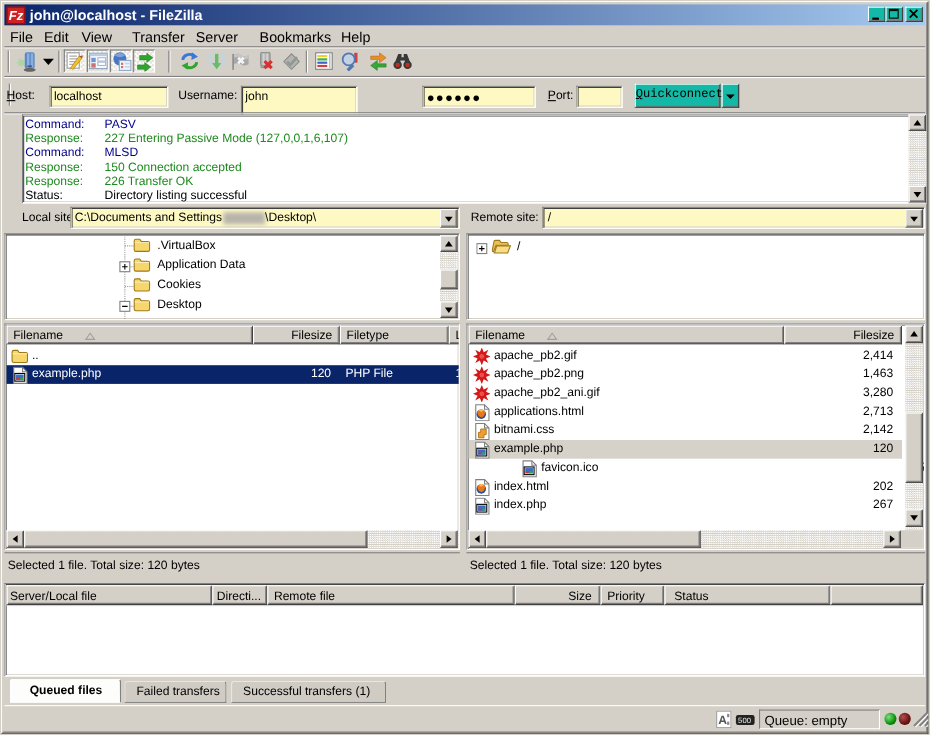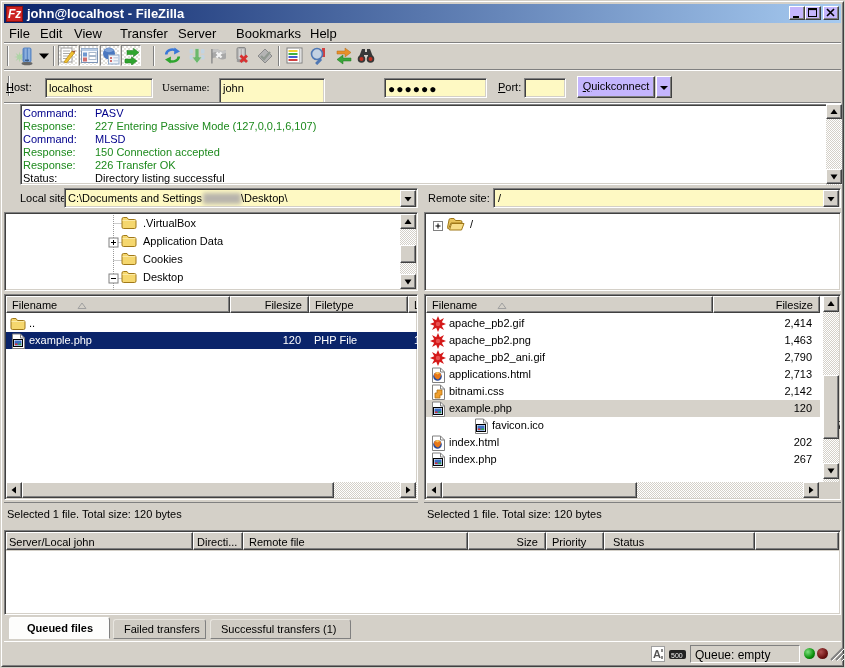--- a/index.html
+++ b/index.html
@@ -1,20 +1,20 @@
 <!DOCTYPE html>
 <html><head>
 <meta charset="utf-8">
 <style>
 * { margin:0; padding:0; box-sizing:border-box; }
 html,body { width:845px; height:668px; overflow:hidden; }
 body { font-family:"Liberation Sans",sans-serif; font-size:11px; background:#d4d0c8; position:relative; }
 .abs { position:absolute; }
 .sunken { background:#fff; border:1px solid; border-color:#808080 #fff #fff #808080; box-shadow: inset 1px 1px 0 #404040, inset -1px -1px 0 #d4d0c8; }
-.raised { background:#c4b5fd; border:1px solid; border-color:#fff #404040 #404040 #fff; box-shadow: inset -1px -1px 0 #808080; }
+.raised { background:#14b8a6; border:1px solid; border-color:#fff #404040 #404040 #fff; box-shadow: inset -1px -1px 0 #808080; font-family: Liberation Mono, monospace; }
 .field { background:#fef9c3; border:1px solid; border-color:#808080 #fff #fff #808080; box-shadow: inset 1px 1px 0 #404040, inset -1px -1px 0 #d4d0c8; }
 .vsep { width:2px; border-left:1px solid #808080; border-right:1px solid #fff; }
 .scroll-track { background-image:conic-gradient(#fff 0 25%, #d4d0c8 0 50%, #fff 0 75%, #d4d0c8 0); background-size:2px 2px; }
 .arrow-btn { background:#d4d0c8; border:1px solid; border-color:#fff #404040 #404040 #fff; box-shadow: inset -1px -1px 0 #808080; display:flex; align-items:center; justify-content:center; }
 .thumb { background:#d4d0c8; border:1px solid; border-color:#fff #404040 #404040 #fff; box-shadow: inset -1px -1px 0 #808080; }
 .tgl { position:absolute; top:1px; width:20px; height:21px; border:1px solid; border-color:#808080 #fff #fff #808080;
   background-image:conic-gradient(#fff 0 25%, #e4e2dc 0 50%, #fff 0 75%, #e4e2dc 0); background-size:4px 4px; }
 .tgl svg { position:absolute; left:1px; top:1px; }
 .hdrbtn { position:absolute; top:0; height:17px; background:#d4d0c8; border:1px solid; border-color:#fff #404040 #404040 #fff; box-shadow: inset -1px -1px 0 #808080; }
 #locallist .hdrbtn, #remotelist .hdrbtn { top:1px; }
@@ -224,21 +224,21 @@
     </svg>
 </div>
 <div class="abs" style="left:4px;top:69px;width:837px;height:0;border-top:1px solid #808080;box-shadow:0 1px 0 #fff;"></div>
 
 <div class="abs" style="left:4px;top:71px;width:837px;height:31px;">
   <div class="abs" style="left:4px;top:5px;width:0;height:20px;border-left:1px solid #808080;border-right:1px solid #fff;"></div>
   <span class="abs" style="left:2px;top:10px;"><u>H</u>ost:</span>
   <div class="abs field" style="left:41px;top:7px;width:108px;height:20px;">
       <span style="position:absolute;left:3px;top:3px;">localhost</span>
     </div>
-  <span class="abs" style="left:158px;top:10px;font-family:Liberation Serif, serif;">Username:</span>
+  <span class="abs" style="left:158px;top:10px;">Username:</span>
   <div class="abs field" style="left:215px;top:7px;width:106px;height:36px;">
       <span style="position:absolute;left:3px;top:3px;">john</span>
     </div>
   <span class="abs" style="left:327px;top:10px;margin-top:28px;">Pass<u>w</u>ord:</span>
   <div class="abs field" style="left:380px;top:7px;width:103px;height:20px;">
       <span style="position:absolute;left:3px;top:3px;letter-spacing:1px;font-size:12px;">●●●●●●</span>
     </div>
   <span class="abs" style="left:494px;top:10px;"><u>P</u>ort:</span>
   <div class="abs field" style="left:520px;top:7px;width:42px;height:20px;"></div>
   <div class="abs raised" style="left:573px;top:5px;width:78px;height:22px;text-align:center;"><span style="position:relative;top:3px;"><u>Q</u>uickconnect</span></div>
@@ -427,21 +427,21 @@
         <use href="#apacheico"></use>
       </svg>
       <span class="fname">apache_pb2.png</span>
       <span class="fsz">1,463</span>
     </div>
   <div class="row" style="top:54px;width:394px;">
       <svg class="ficon" width="16" height="16">
         <use href="#apacheico"></use>
       </svg>
       <span class="fname">apache_pb2_ani.gif</span>
-      <span class="fsz">2,790</span>
+      <span class="fsz">3,280</span>
     </div>
   <div class="row" style="top:71px;width:394px;">
       <svg class="ficon" width="16" height="16">
         <use href="#htmlico"></use>
       </svg>
       <span class="fname">applications.html</span>
       <span class="fsz">2,713</span>
     </div>
   <div class="row" style="top:88px;width:394px;">
       <svg class="ficon" width="16" height="16">
@@ -512,21 +512,21 @@
   </div>
 <div class="abs" style="left:424px;top:502px;width:417px;height:22px;border-top:1px solid #808080;">
     <span style="position:absolute;left:3px;top:5px;">Selected 1 file. Total size: 120 bytes</span>
   </div>
 
 <div class="abs sunken" style="left:4px;top:530px;width:837px;height:85px;overflow:hidden;">
   <div style="position:absolute;left:1px;top:1px;width:835px;height:19px;background:#d4d0c8;"></div>
 </div>
 <div class="abs" id="queuehdr" style="left:6px;top:532px;width:833px;height:18px;">
   <div class="hdrbtn" style="left:0;width:187px;height:18px;">
-      <span style="position:absolute;left:2px;top:3px;">Server/Local john</span>
+      <span style="position:absolute;left:2px;top:3px;">Server/Local file</span>
     </div>
   <div class="hdrbtn" style="left:187px;width:50px;height:18px;">
       <span style="position:absolute;left:3px;top:3px;">Directi...</span>
     </div>
   <div class="hdrbtn" style="left:237px;width:225px;height:18px;">
       <span style="position:absolute;left:5px;top:3px;">Remote file</span>
     </div>
   <div class="hdrbtn" style="left:462px;width:78px;height:18px;">
       <span style="position:absolute;right:7px;top:3px;">Size</span>
     </div>

